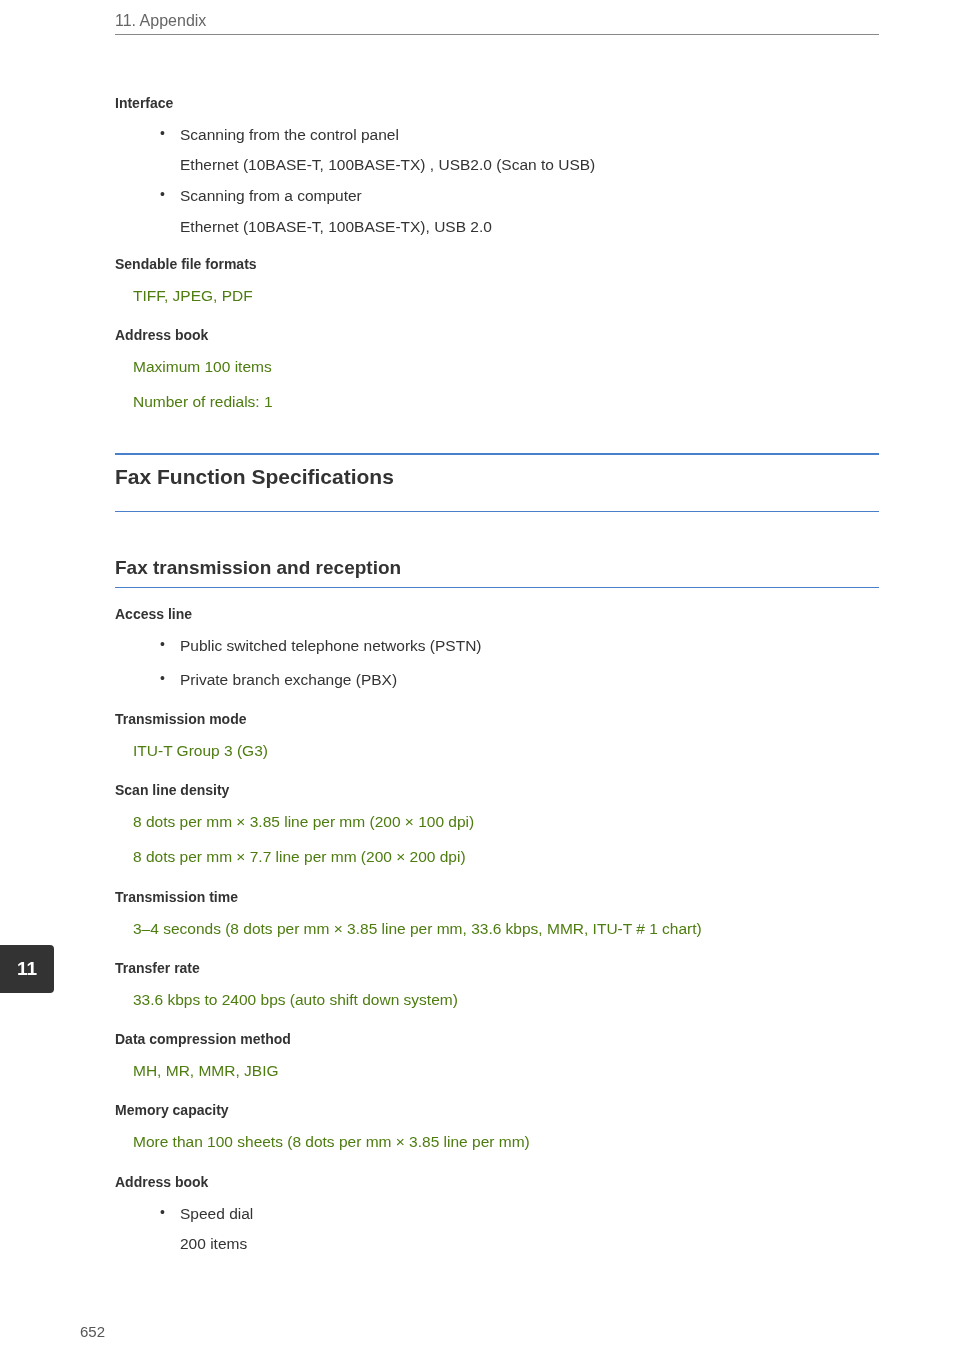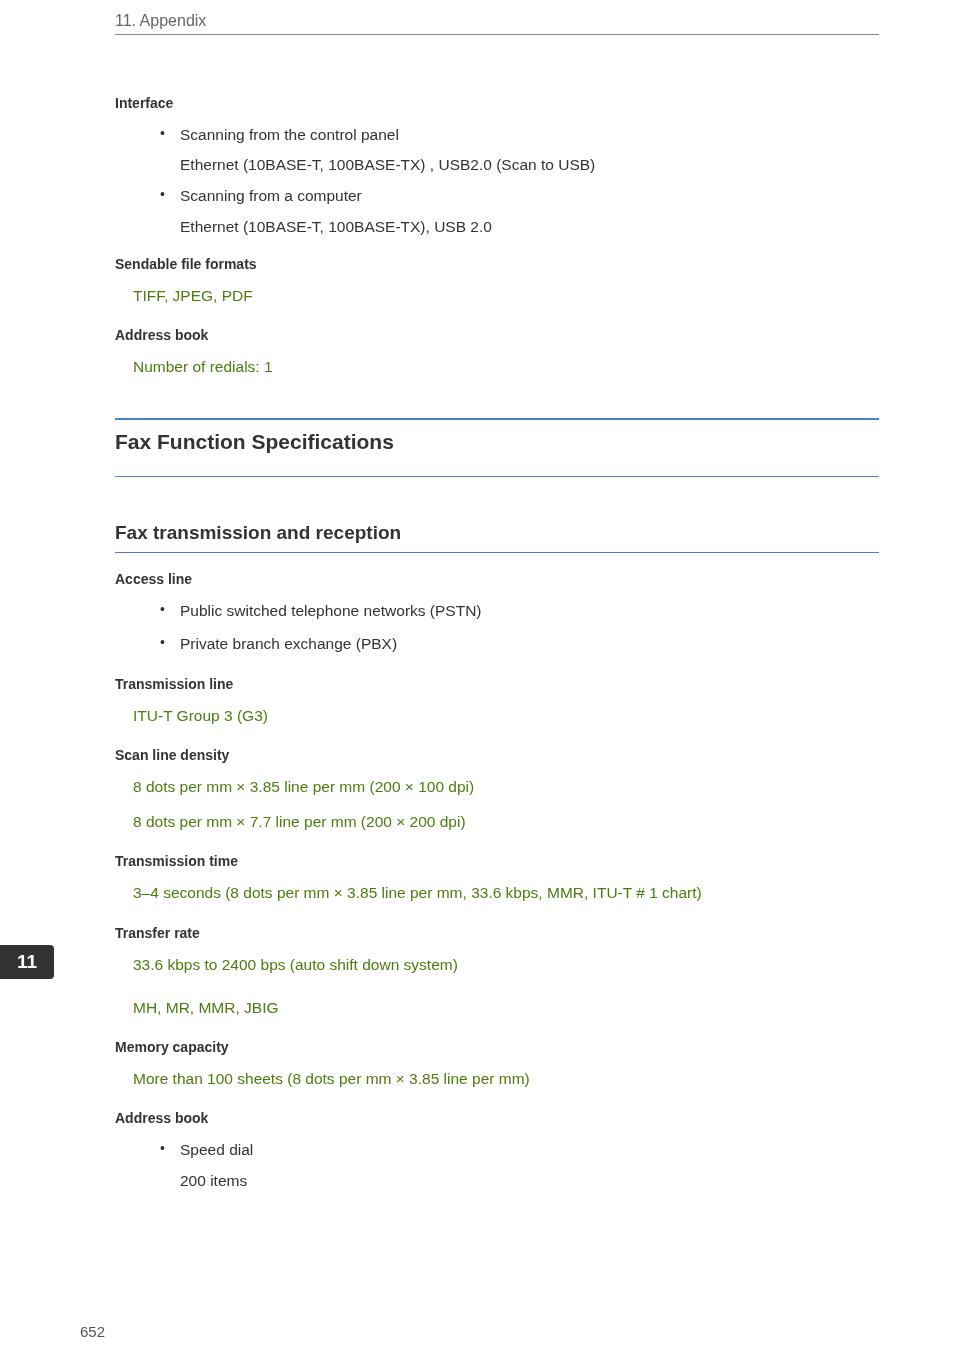--- a/index.html
+++ b/index.html
@@ -82,21 +82,21 @@
       color: #333;
       padding-bottom: 8px;
       border-bottom: 1px solid #4a7fc9;
       margin-bottom: 18px;
     }
     .chapter-tab {
       position: absolute;
       left: 0;
       top: 945px;
       width: 54px;
-      height: 34px;
+      height: 48px;
       background: #333333;
       color: #ffffff;
       font-size: 19px;
       font-weight: bold;
       display: flex;
       align-items: center;
       justify-content: center;
       border-radius: 0 4px 4px 0;
     }
     .page-number {
@@ -129,20 +129,21 @@
     </div>
   </div>
 
   <div class="section-block">
     <div class="spec-heading">Sendable file formats</div>
     <div class="indent-text">TIFF, JPEG, PDF</div>
   </div>
 
   <div class="section-block">
     <div class="spec-heading">Address book</div>
+    <div class="indent-text">Maximum 100 items</div>
     <div class="indent-text">Number of redials: 1</div>
   </div>
 
   <div class="major-heading">Fax Function Specifications</div>
 
   <div class="sub-heading">Fax transmission and reception</div>
 
   <div class="section-block">
     <div class="spec-heading">Access line</div>
     <div class="bullet-list">
@@ -151,41 +152,42 @@
         <div class="bullet-text">Public switched telephone networks (PSTN)</div>
       </div>
       <div class="bullet-item">
         <span class="bullet-dot">•</span>
         <div class="bullet-text">Private branch exchange (PBX)</div>
       </div>
     </div>
   </div>
 
   <div class="section-block">
-    <div class="spec-heading">Transmission line</div>
+    <div class="spec-heading">Transmission mode</div>
     <div class="indent-text">ITU-T Group 3 (G3)</div>
   </div>
 
   <div class="section-block">
     <div class="spec-heading">Scan line density</div>
     <div class="indent-text">8 dots per mm × 3.85 line per mm (200 × 100 dpi)</div>
     <div class="indent-text">8 dots per mm × 7.7 line per mm (200 × 200 dpi)</div>
   </div>
 
   <div class="section-block">
     <div class="spec-heading">Transmission time</div>
     <div class="indent-text">3–4 seconds (8 dots per mm × 3.85 line per mm, 33.6 kbps, MMR, ITU-T # 1 chart)</div>
   </div>
 
   <div class="section-block">
     <div class="spec-heading">Transfer rate</div>
     <div class="indent-text">33.6 kbps to 2400 bps (auto shift down system)</div>
   </div>
 
   <div class="section-block">
+    <div class="spec-heading">Data compression method</div>
     <div class="indent-text">MH, MR, MMR, JBIG</div>
   </div>
 
   <div class="section-block">
     <div class="spec-heading">Memory capacity</div>
     <div class="indent-text">More than 100 sheets (8 dots per mm × 3.85 line per mm)</div>
   </div>
 
   <div class="section-block">
     <div class="spec-heading">Address book</div>

